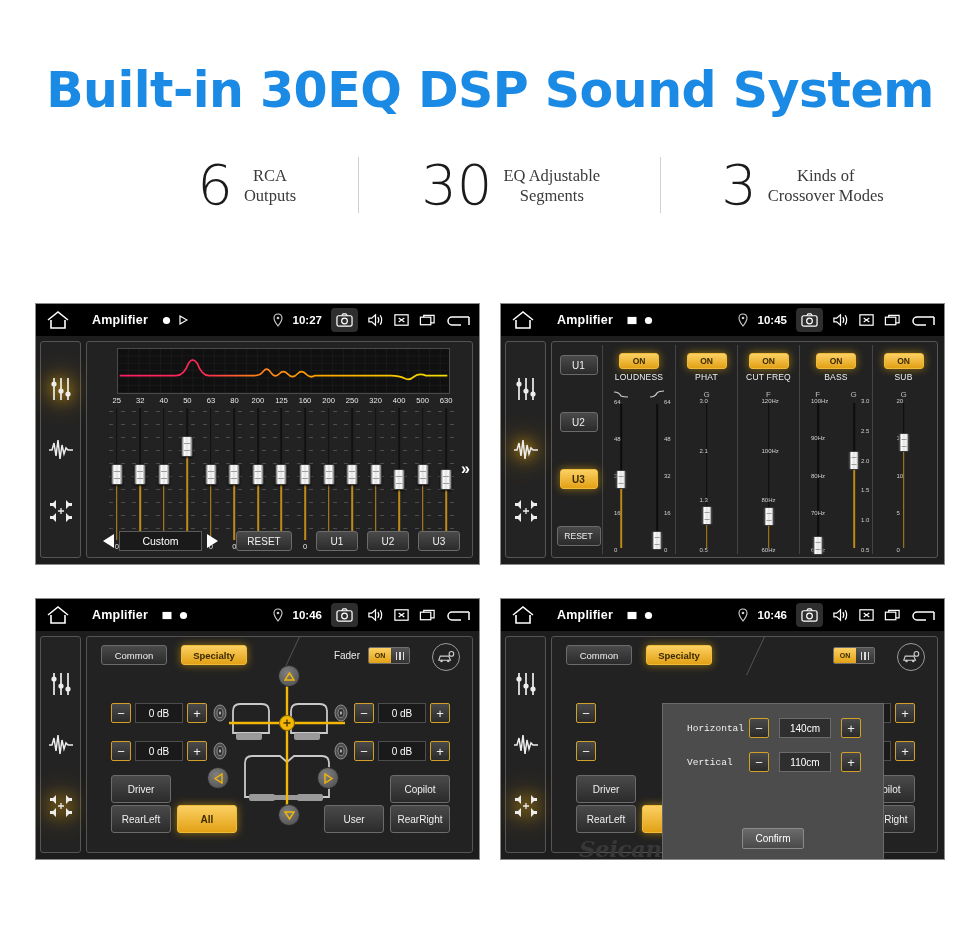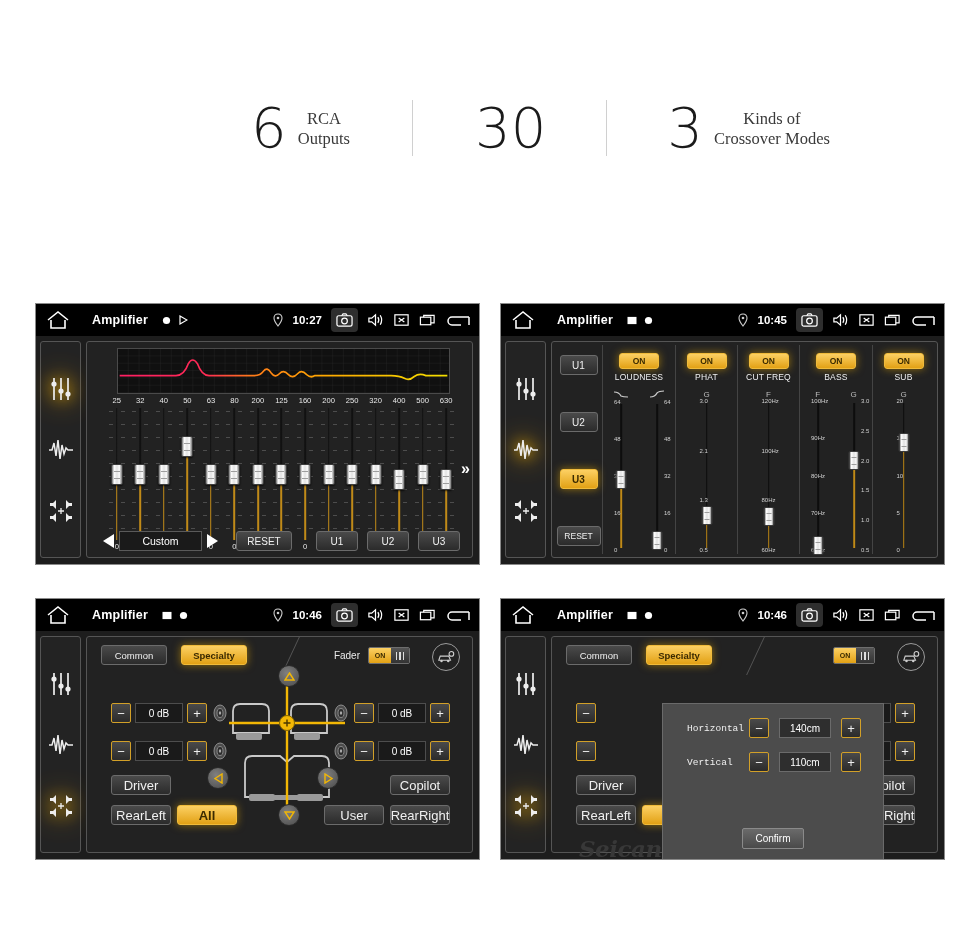--- a/index.html
+++ b/index.html
@@ -295,21 +295,21 @@
     width:48px;height:20px; background:#1a1a1a; border:1px solid #4d4d4d;
     color:#fff; font-size:10px; display:flex;align-items:center;justify-content:center;
   }
   .spk-ic { width:18px;height:20px; }
   .navcirc {
     position:absolute; width:22px;height:22px;border-radius:50%;
     background:radial-gradient(circle at 40% 35%,#808080,#4a4a4a);
     border:1px solid #2a2a2a;
     display:flex;align-items:center;justify-content:center;
   }
-  .cornbtn { position:absolute; width:60px; height:20px; font-size:13px; }
+  .cornbtn { position:absolute; width:60px; height:28px; font-size:10px; }
 
   
   .modal {
     position:absolute; left:110px; top:66px; width:222px; height:160px;
     background:#4c4c4c; z-index:9;
     border:1px solid #6a6a6a;
   }
   .modal-title {
     color:#fff; font-size:11px; text-align:center; padding-top:17px; font-weight:normal;
   }
@@ -327,35 +327,40 @@
     position:absolute; left:78px; bottom:-3px;
     font-size:23px; font-style:italic; font-weight:bold;
     color:#383838; font-family:"DejaVu Serif", serif;
     letter-spacing:-.5px;
   }
 </style>
 </head>
 <body>
 
 <div class="hero">
+  <div class="hero-title">Built-in 30EQ DSP Sound System</div>
 
   <div class="stats">
     <div class="sp-a"></div>
     <div class="stat">
       <div class="stat-num">6</div>
       <div class="stat-text">
         <div>RCA</div>
         <div>Outputs</div>
       </div>
     </div>
     <div class="sp-b"></div>
     <div class="divider"></div>
     <div class="sp-b"></div>
     <div class="stat">
       <div class="stat-num">30</div>
+      <div class="stat-text">
+        <div>EQ Adjustable</div>
+        <div>Segments</div>
+      </div>
     </div>
     <div class="sp-d"></div>
     <div class="divider"></div>
     <div class="sp-d"></div>
     <div class="stat">
       <div class="stat-num">3</div>
       <div class="stat-text">
         <div>Kinds of</div>
         <div>Crossover Modes</div>
       </div>

